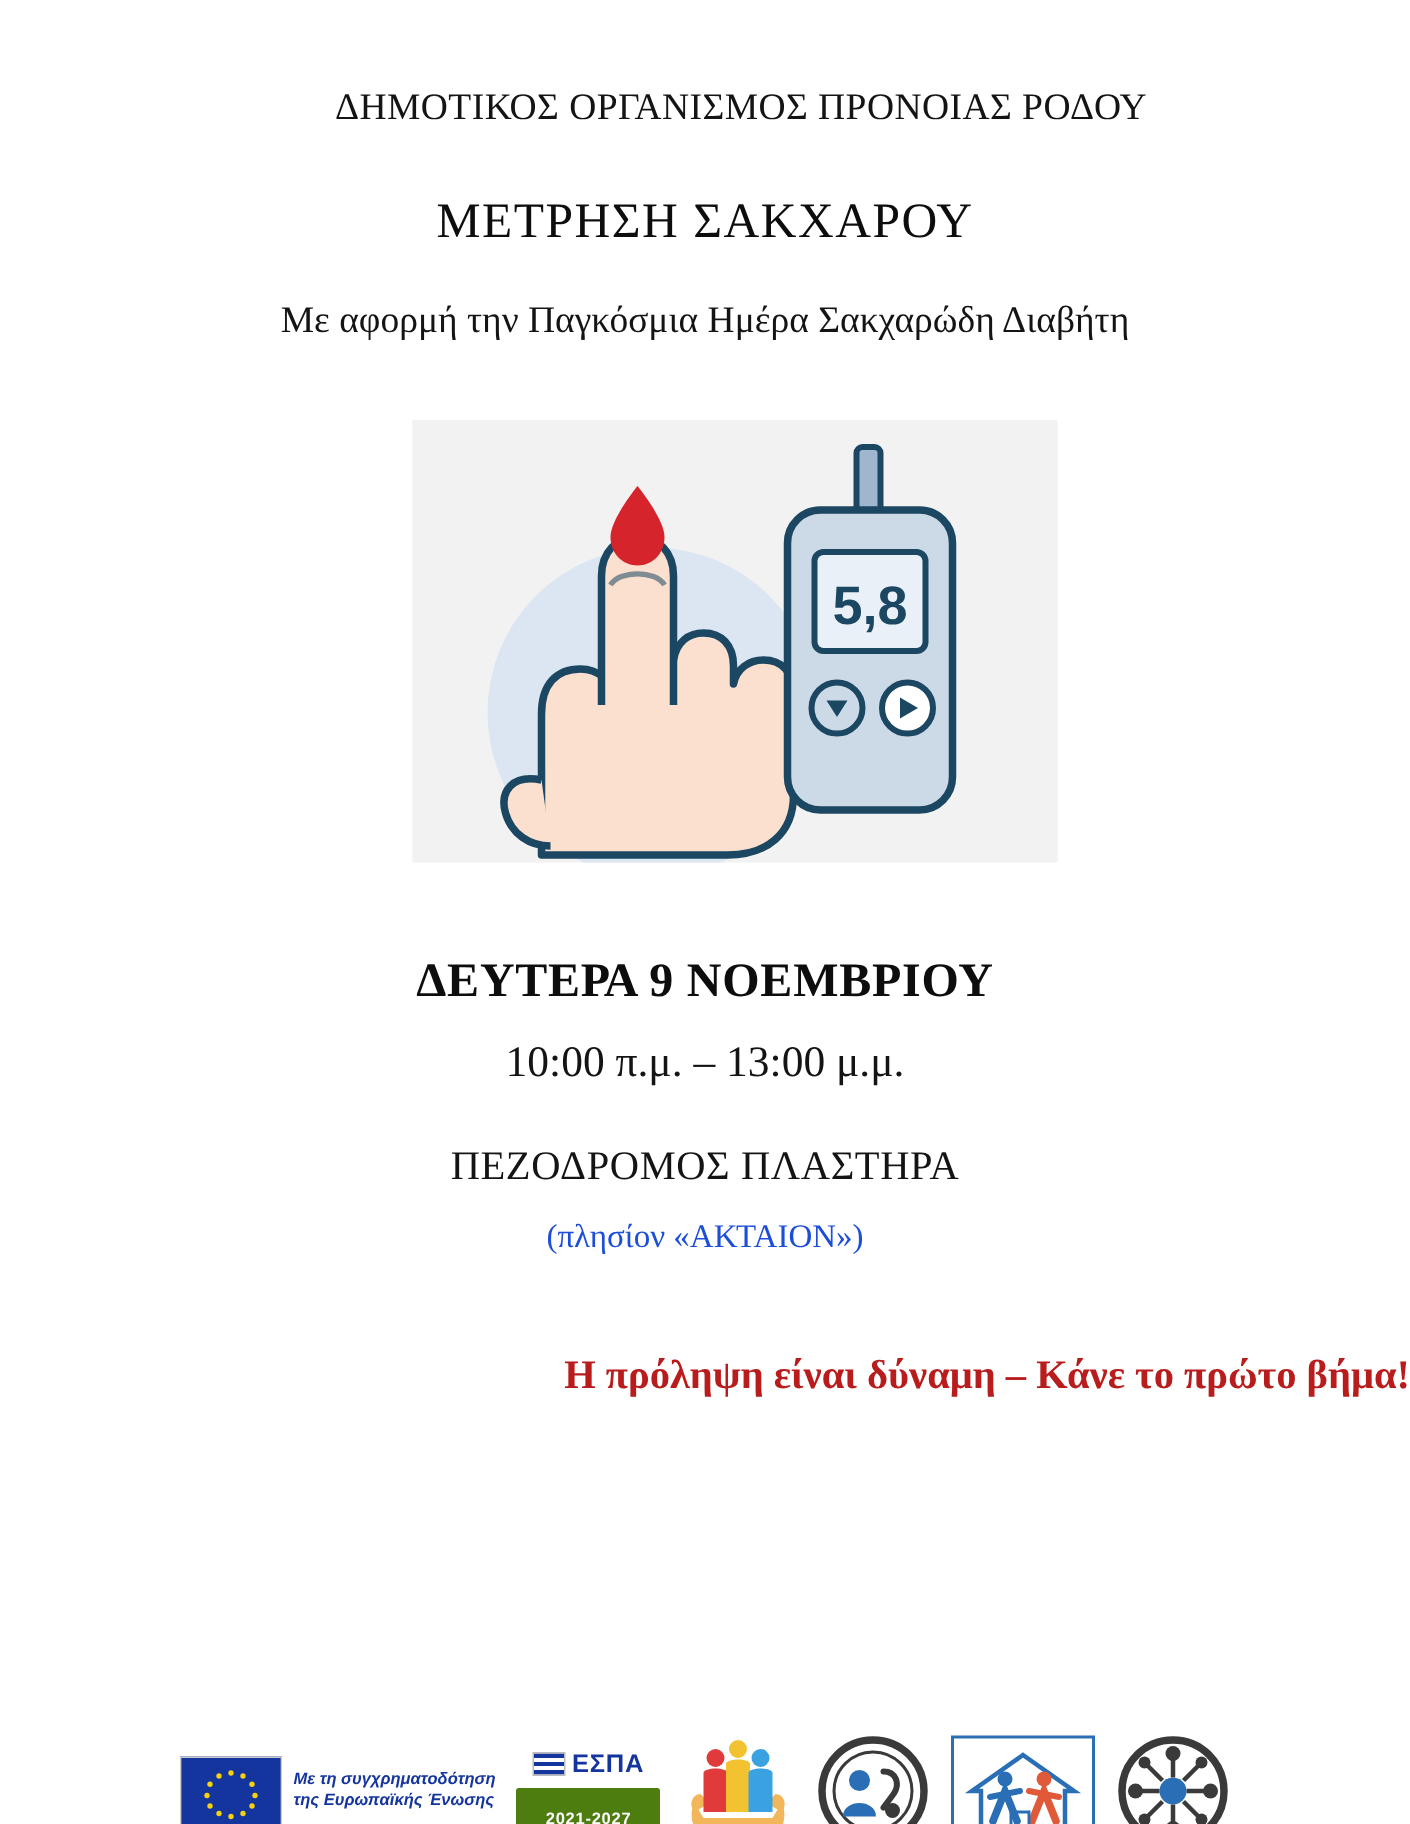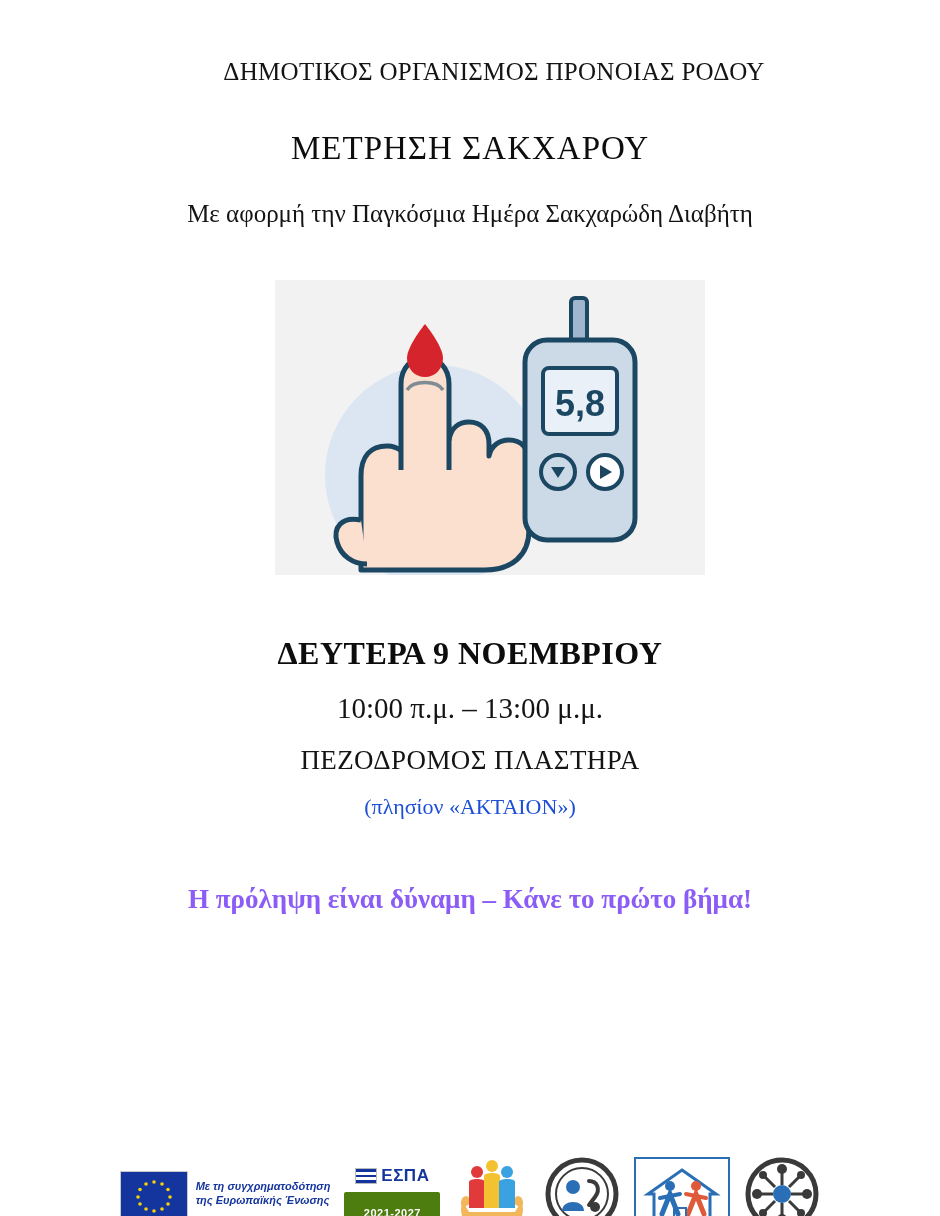--- a/index.html
+++ b/index.html
@@ -72,35 +72,35 @@
     letter-spacing: 0.5px;
     color: #0d0d0d;
   }
   .time-line {
     font-size: 29px;
     margin-top: 20px;
     color: #141414;
   }
   .place-line {
     font-size: 27px;
-    margin-top: 20px;
+    margin-top: 37px;
     letter-spacing: 0.4px;
     color: #141414;
   }
   .place-note {
     font-size: 22px;
     margin-top: 18px;
     color: #1d4ed8;
   }
   .slogan {
     margin-top: 64px;
-    text-align: center;
+    text-align: right;
     font-size: 27px;
     font-weight: bold;
-    color: #8b5cf6;
+    color: #b91c1c;
   }
 
   
   .footer {
     position: absolute;
     left: 0;
     bottom: 42px;
     width: 940px;
     display: flex;
     align-items: center;

